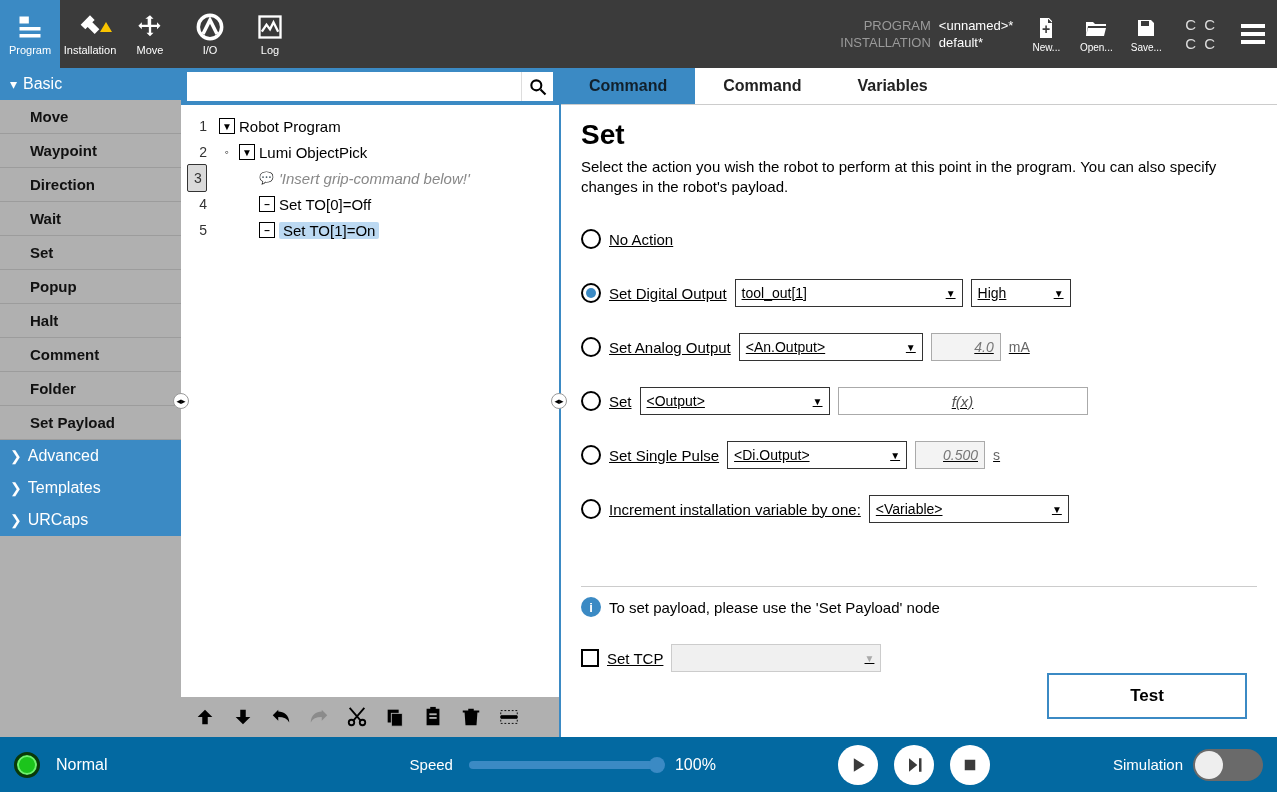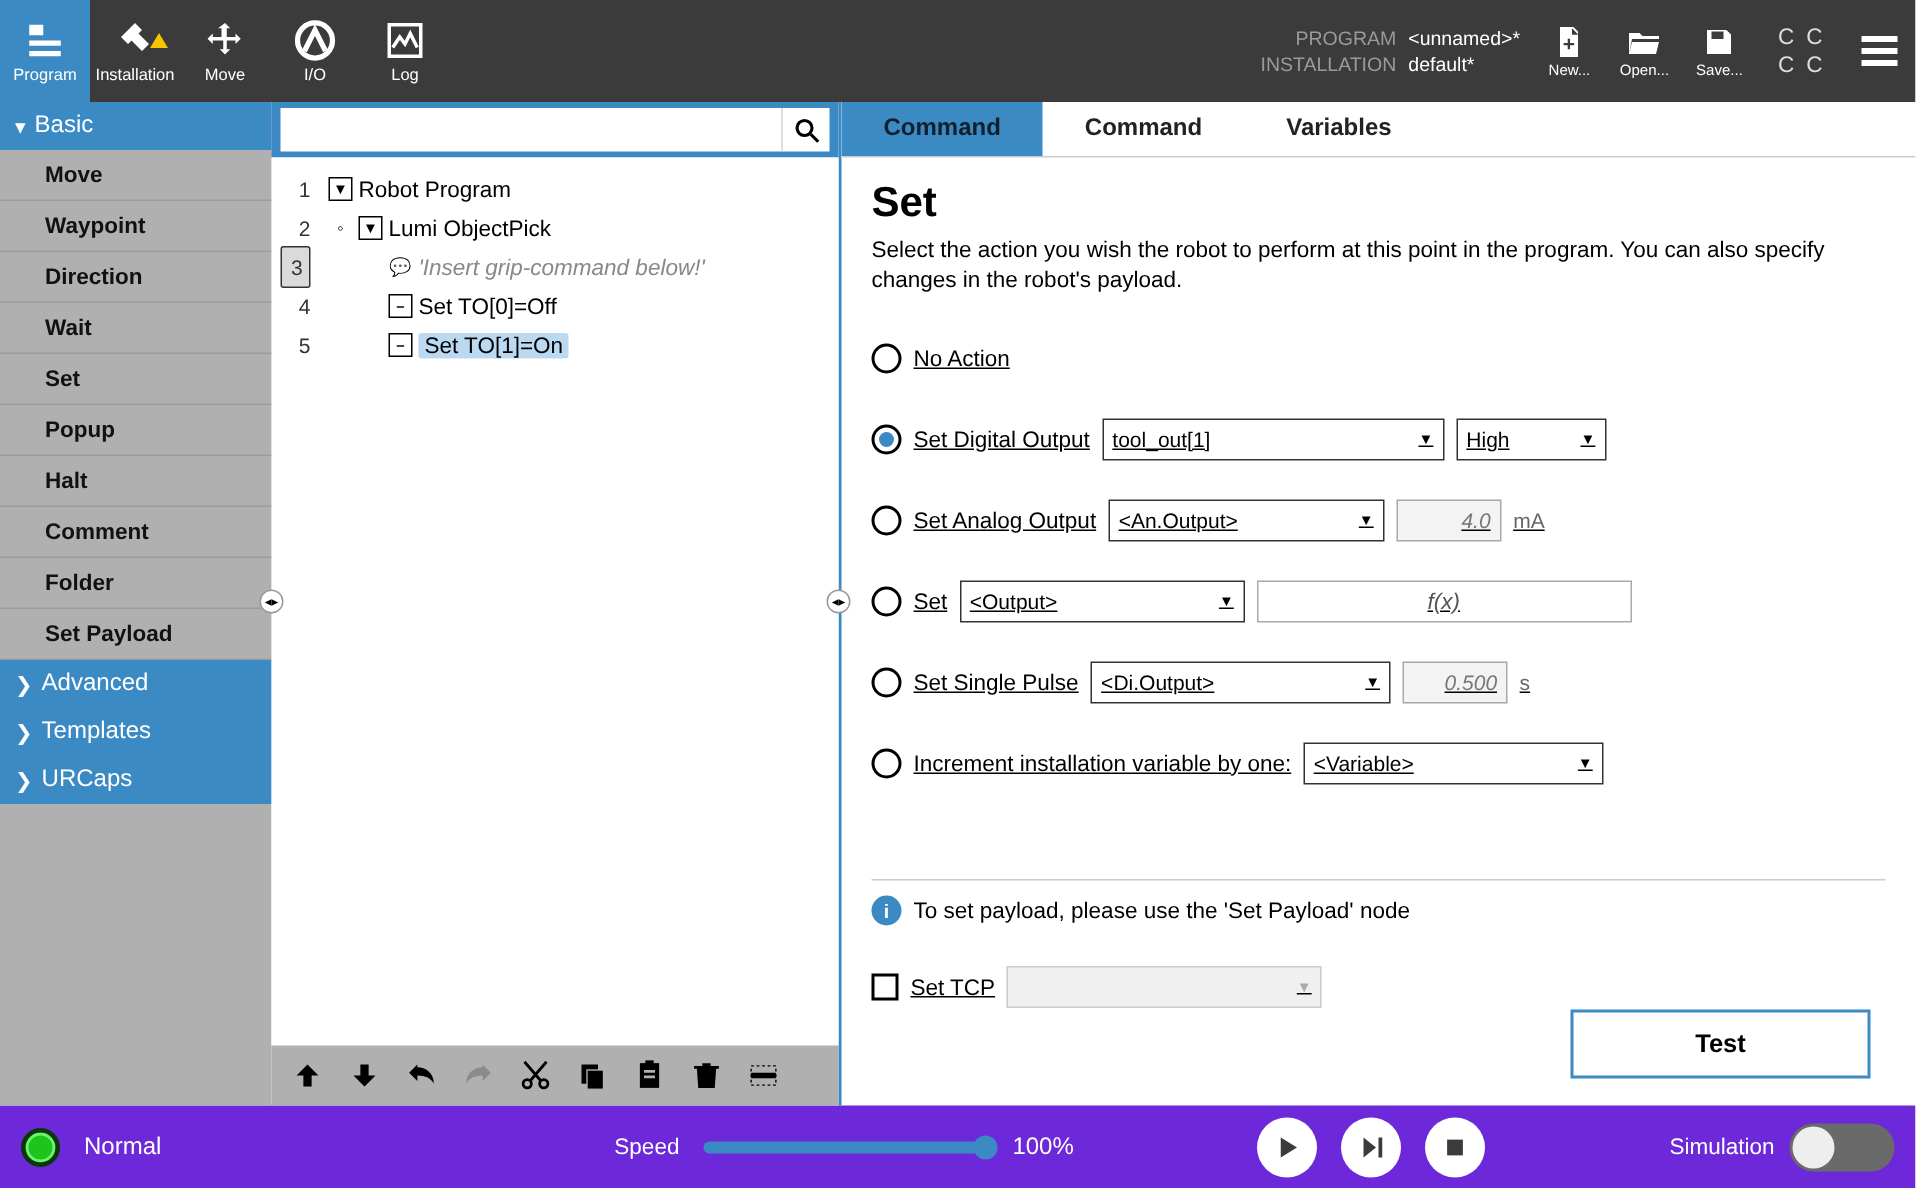--- a/index.html
+++ b/index.html
@@ -76,21 +76,21 @@
 .info-ico { width: 20px; height: 20px; border-radius: 50%; background: #3b8ac4; color: #fff; font-size: 13px; font-weight: 700; display: flex; align-items: center; justify-content: center; }
 .checkbox { width: 18px; height: 18px; border: 2px solid #000; }
 .sel.disabled { background: #f0f0f0; color: #aaa; border-color:#ccc;}
 .sel.disabled .caret{color:#aaa;}
 
 hr.sep { border: none; border-top: 1px solid #ccc; }
 
 .test-btn { position: absolute; right: 30px; bottom: 18px; width: 200px; height: 46px; border: 2px solid #3b8ac4; background: #fff; font-size: 17px; font-weight: 600; cursor: pointer; }
 
 
-.bottom { height: 55px; background: #6d28d9; display: flex; align-items: center; color: #fff; padding: 0 14px; gap: 16px; }
+.bottom { height: 55px; background: #0369a1; display: flex; align-items: center; color: #fff; padding: 0 14px; gap: 16px; }
 .status-dot { width: 26px; height: 26px; border-radius: 50%; background: #1cc41c; border: 3px solid #0a380a; box-shadow: inset 0 0 0 2px #6ff06f;}
 .speed-lbl { font-size: 15px; }
 .slider { width: 190px; height: 8px; background: #3b8ac4; border-radius: 4px; position: relative; }
 .slider .thumb { position: absolute; right: -6px; top: -4px; width: 16px; height: 16px; border-radius: 50%; background: #3b8ac4; }
 .ctrl-btn { width: 40px; height: 40px; border-radius: 50%; background: #fff; display: flex; align-items: center; justify-content: center; cursor: pointer; }
 .sim { display: flex; align-items: center; gap: 10px; margin-left: auto; font-size: 15px;}
 .toggle { width: 70px; height: 32px; background: #6a6a6a; border-radius: 16px; position: relative; }
 .toggle .knob { position: absolute; left: 2px; top: 2px; width: 28px; height: 28px; background: #eee; border-radius: 50%; }
 
 
@@ -373,21 +373,21 @@
         <div class="sel" style="width:190px">
             <span>&lt;Output&gt;</span>
             <span class="caret">▼</span>
           </div>
         <div class="fxfield">f(x)</div>
       </div>
 
       <div class="opt-row">
         <span class="radio"></span>
         <span>Set Single Pulse</span>
-        <div class="sel" style="width:200px">
+        <div class="sel" style="width:180px">
             <span>&lt;Di.Output&gt;</span>
             <span class="caret">▼</span>
           </div>
         <input class="numfield" value="0.500" style="">
         <span class="unit">s</span>
       </div>
 
       <div class="opt-row">
         <span class="radio"></span>
         <span>Increment installation variable by one:</span>

